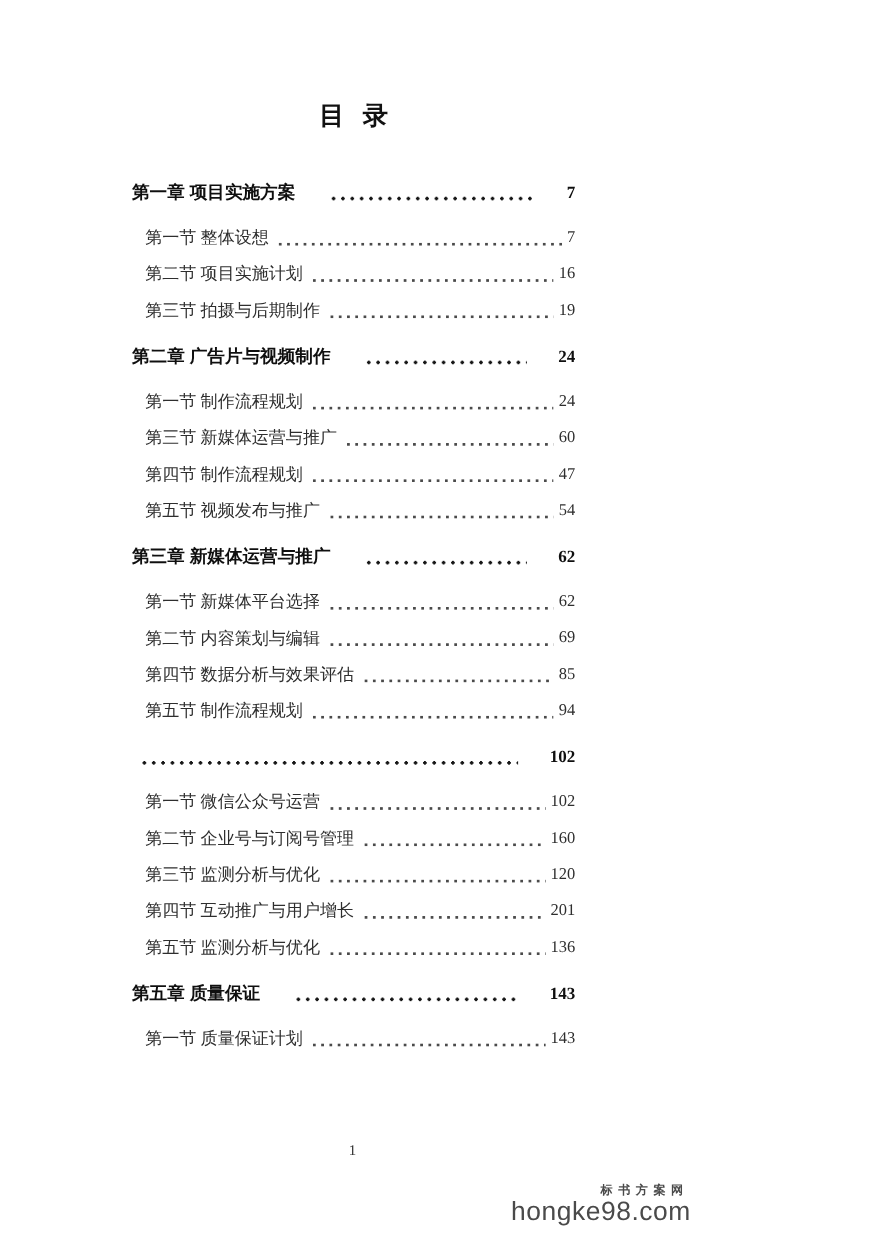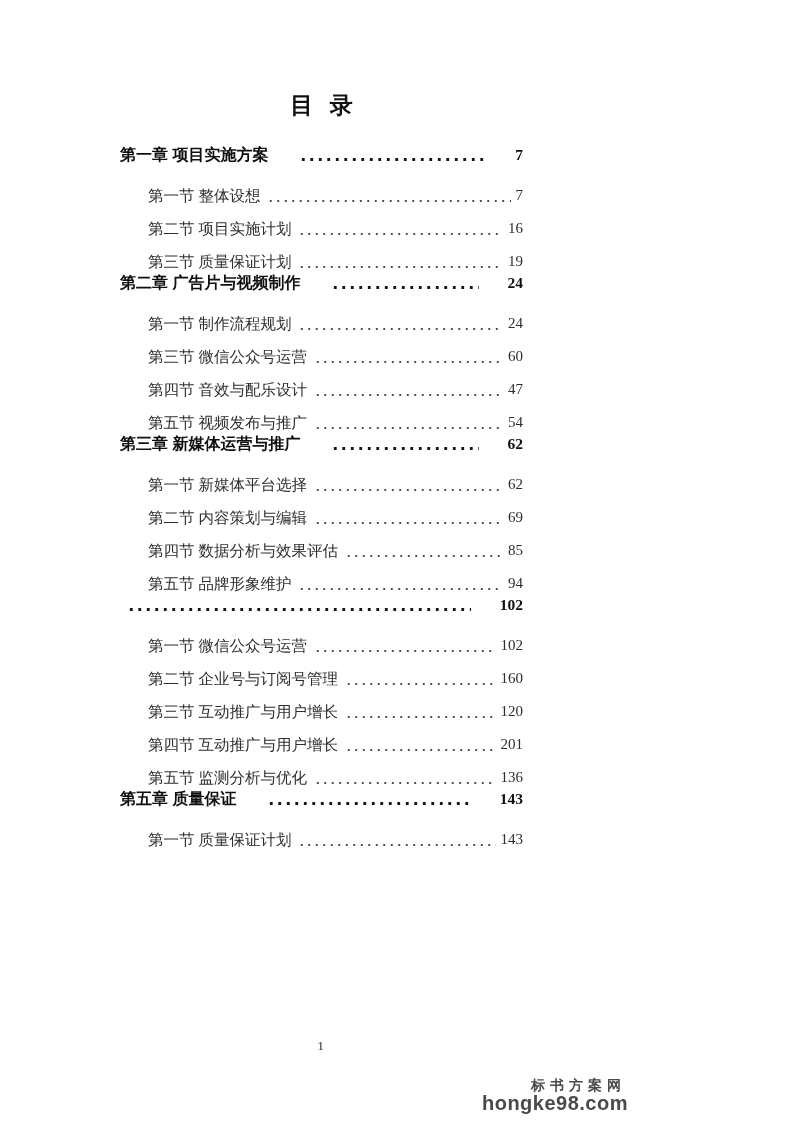--- a/index.html
+++ b/index.html
@@ -29,22 +29,22 @@
     margin: 0;
   }
   .toc { margin-top: 24px; display: flex; flex-direction: column; }
   .toc-row {
     display: flex;
     align-items: flex-end;
     height: 21px;
     line-height: 21px;
     white-space: nowrap;
   }
-  .toc-row.chapter { margin-bottom: 8px; gap: 24px; }
-  .toc-row.section { margin-top: 12px; margin-left: 28px; }
+  .toc-row.chapter { margin-top: 21px; margin-bottom: 8px; gap: 24px; }
+  .toc-row.section { margin-top: 12px; margin-left: 12px; }
   .toc-row.chapter .toc-label {
     font-family: "Liberation Sans", "DejaVu Sans", sans-serif;
     font-weight: bold;
     font-size: 16px;
     color: #0f0f0f;
   }
   .toc-row.section .toc-label {
     font-family: "Liberation Serif", "DejaVu Serif", serif;
     font-size: 15.5px;
     color: #2e2e2e;
@@ -83,28 +83,28 @@
     right: 13px;
     bottom: 8px;
     text-align: right;
     color: #4a4a4a;
     font-family: "Liberation Sans", "DejaVu Sans", sans-serif;
     line-height: 1.05;
   }
   .watermark .site-name {
     display: block;
     font-weight: bold;
-    font-size: 14px;
+    font-size: 11px;
     letter-spacing: 5px;
     margin-right: 2px;
   }
   .watermark .site-url {
     display: block;
-    font-weight: bold;
-    font-size: 20px;
+    font-weight: normal;
+    font-size: 24px;
     letter-spacing: 0.5px;
   }
 </style>
 </head>
 <body>
 
 <div class="page">
 
   <h1 class="doc-title">目 录</h1>
 
@@ -118,41 +118,41 @@
     <span class="toc-label">第一节 整体设想</span>
     <span class="toc-leader"></span>
     <span class="toc-page">7</span>
   </div>
       <div class="toc-row section">
     <span class="toc-label">第二节 项目实施计划</span>
     <span class="toc-leader"></span>
     <span class="toc-page">16</span>
   </div>
       <div class="toc-row section">
-    <span class="toc-label">第三节 质量保证计划</span>
+    <span class="toc-label">第三节 拍摄与后期制作</span>
     <span class="toc-leader"></span>
     <span class="toc-page">19</span>
   </div>
       <div class="toc-row chapter">
     <span class="toc-label">第二章 广告片与视频制作</span>
     <span class="toc-leader"></span>
     <span class="toc-page">24</span>
   </div>
       <div class="toc-row section">
     <span class="toc-label">第一节 制作流程规划</span>
     <span class="toc-leader"></span>
     <span class="toc-page">24</span>
   </div>
       <div class="toc-row section">
-    <span class="toc-label">第三节 微信公众号运营</span>
+    <span class="toc-label">第三节 新媒体运营与推广</span>
     <span class="toc-leader"></span>
     <span class="toc-page">60</span>
   </div>
       <div class="toc-row section">
-    <span class="toc-label">第四节 音效与配乐设计</span>
+    <span class="toc-label">第四节 制作流程规划</span>
     <span class="toc-leader"></span>
     <span class="toc-page">47</span>
   </div>
       <div class="toc-row section">
     <span class="toc-label">第五节 视频发布与推广</span>
     <span class="toc-leader"></span>
     <span class="toc-page">54</span>
   </div>
       <div class="toc-row chapter">
     <span class="toc-label">第三章 新媒体运营与推广</span>
@@ -168,40 +168,40 @@
     <span class="toc-label">第二节 内容策划与编辑</span>
     <span class="toc-leader"></span>
     <span class="toc-page">69</span>
   </div>
       <div class="toc-row section">
     <span class="toc-label">第四节 数据分析与效果评估</span>
     <span class="toc-leader"></span>
     <span class="toc-page">85</span>
   </div>
       <div class="toc-row section">
-    <span class="toc-label">第五节 品牌形象维护</span>
+    <span class="toc-label">第五节 制作流程规划</span>
     <span class="toc-leader"></span>
     <span class="toc-page">94</span>
   </div>
       <div class="toc-row chapter">
     <span class="toc-leader"></span>
     <span class="toc-page">102</span>
   </div>
       <div class="toc-row section">
     <span class="toc-label">第一节 微信公众号运营</span>
     <span class="toc-leader"></span>
     <span class="toc-page">102</span>
   </div>
       <div class="toc-row section">
     <span class="toc-label">第二节 企业号与订阅号管理</span>
     <span class="toc-leader"></span>
     <span class="toc-page">160</span>
   </div>
       <div class="toc-row section">
-    <span class="toc-label">第三节 互动推广与用户增长</span>
+    <span class="toc-label">第三节 监测分析与优化</span>
     <span class="toc-leader"></span>
     <span class="toc-page">120</span>
   </div>
       <div class="toc-row section">
     <span class="toc-label">第四节 互动推广与用户增长</span>
     <span class="toc-leader"></span>
     <span class="toc-page">201</span>
   </div>
       <div class="toc-row section">
     <span class="toc-label">第五节 监测分析与优化</span>

